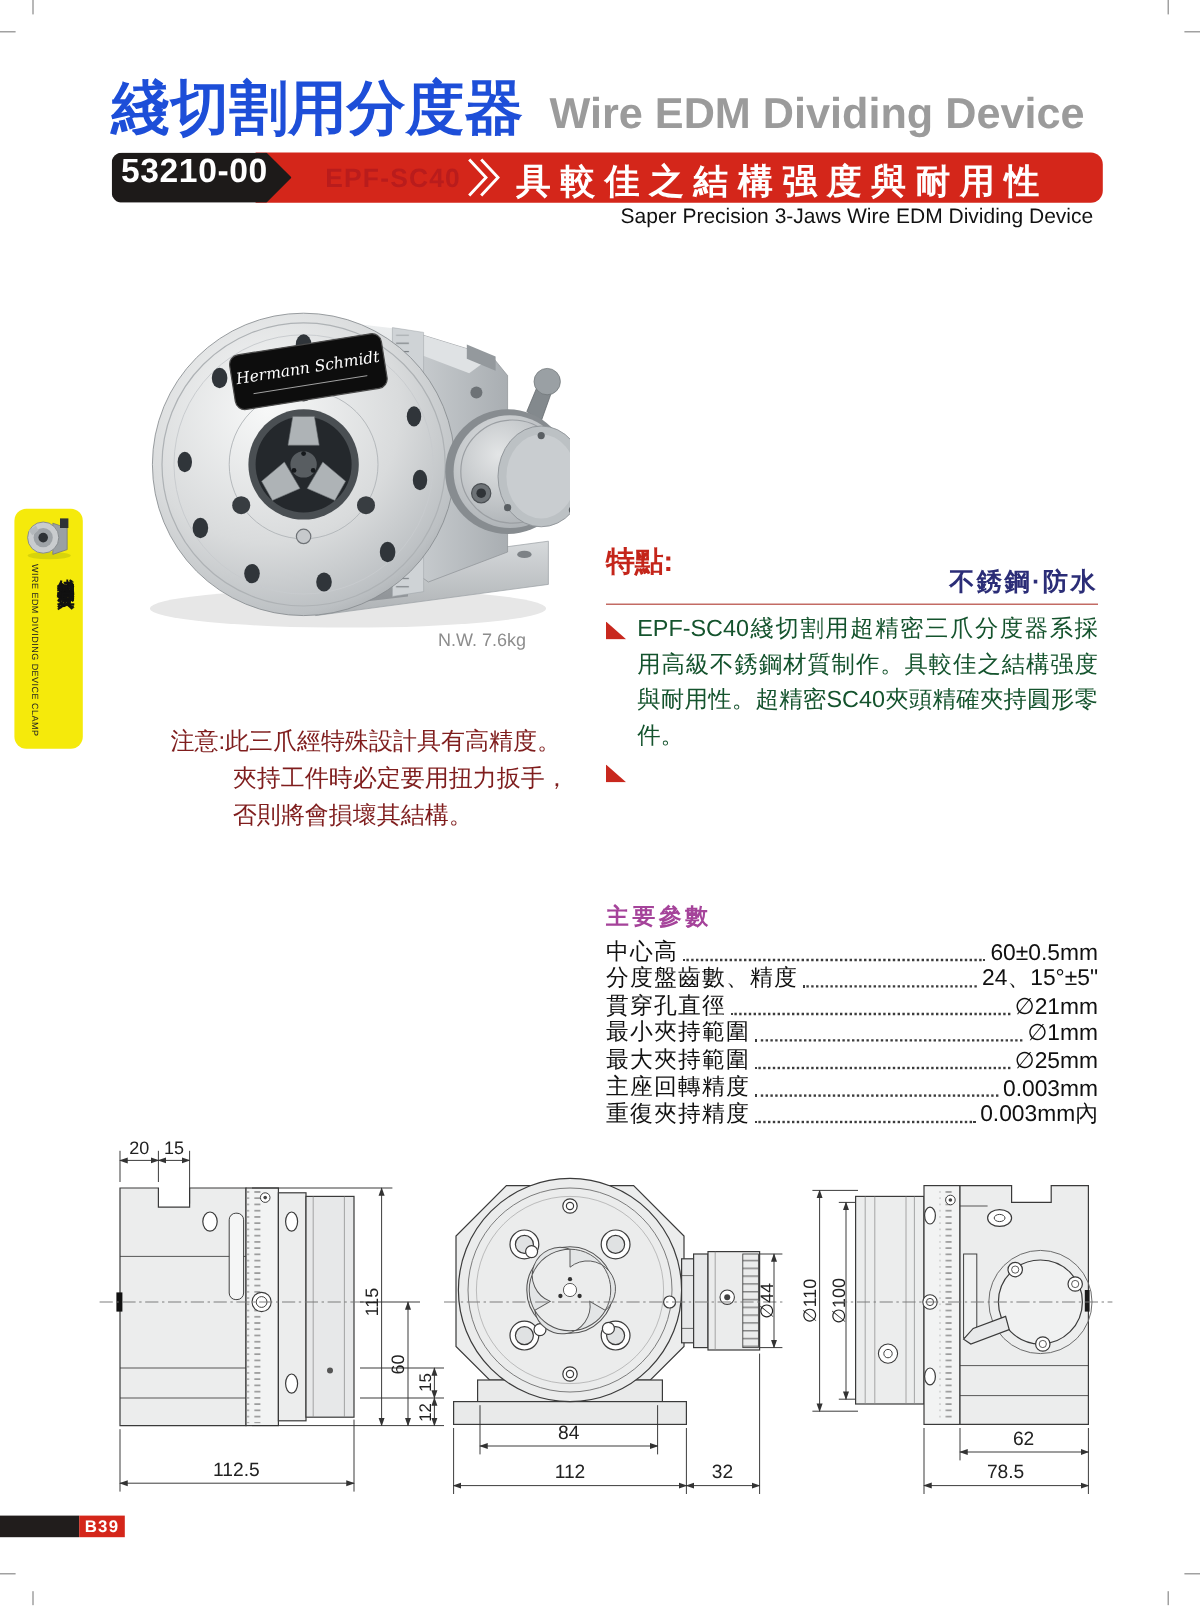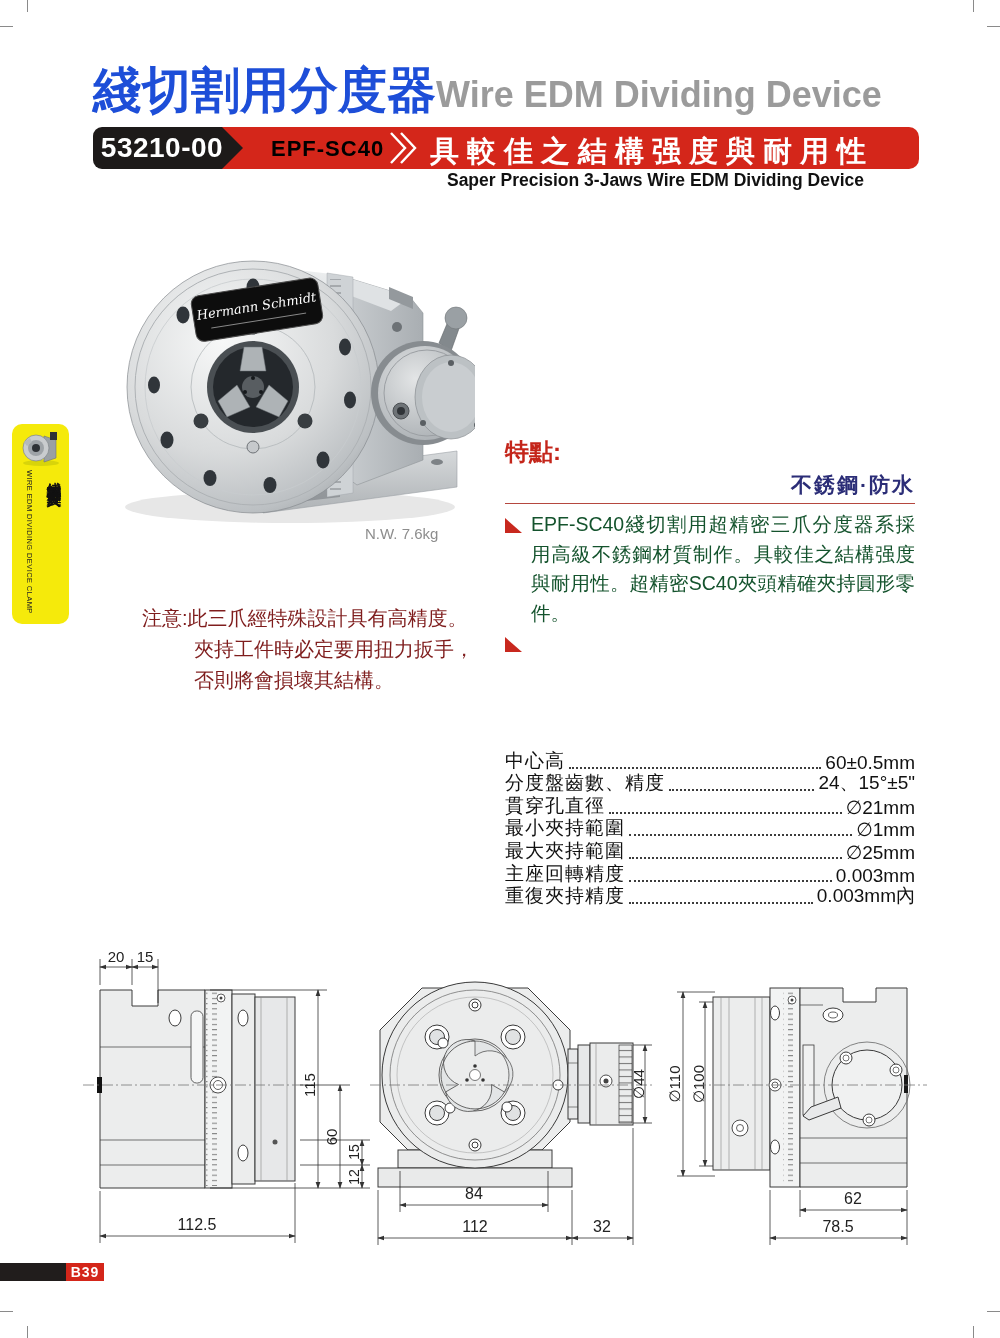--- a/index.html
+++ b/index.html
@@ -2,51 +2,51 @@
 <html><head>
 <meta charset="utf-8">
 <style>
   html,body{margin:0;padding:0;background:#fff;}
   .page{position:relative;width:1000px;height:1338px;background:#fff;overflow:hidden;
         font-family:"Liberation Sans",sans-serif;color:#1a1a1a;}
   .crop{position:absolute;background:#8a8a8a;}
   
   .title-row{position:absolute;left:93px;top:58px;white-space:nowrap;}
   .title-zh{font-size:49px;font-weight:700;color:#1d4ed8;letter-spacing:0px;}
-  .title-en{font-size:36px;font-weight:700;color:#9b9b9b;margin-left:0;}
+  .title-en{font-size:36px;font-weight:700;color:#9b9b9b;margin-left:22px;}
   .banner{position:absolute;left:93px;top:127px;width:826px;height:42px;}
   .banner-red{position:absolute;left:120px;right:0;top:0;bottom:0;background:#d4261a;
               border-radius:0 10px 10px 0;}
   .banner-black{position:absolute;left:0;top:0;width:150px;height:42px;background:#1d1a19;
               border-radius:9px 0 0 9px;
               clip-path:polygon(0 0,86% 0,100% 50%,86% 100%,0 100%);
-              display:flex;align-items:center;justify-content:center;}
+              display:flex;justify-content:center;}
   .pn{color:#fff;font-size:28px;font-weight:700;letter-spacing:0.5px;padding-right:12px;}
-  .model{position:absolute;left:178px;top:9px;color:#000000;font-size:22px;font-weight:700;letter-spacing:1px;}
+  .model{position:absolute;left:178px;top:9px;color:#b91c1c;font-size:22px;font-weight:700;letter-spacing:1px;}
   .chev{position:absolute;left:292px;top:4px;}
   .banner-zh{position:absolute;left:337px;top:5px;color:#fff;font-size:29px;font-weight:700;letter-spacing:8px;white-space:nowrap;}
-  .subtitle{position:absolute;left:400px;top:170px;width:511px;text-align:center;
-            font-size:17.5px;font-weight:700;color:#111;}
+  .subtitle{position:absolute;left:400px;top:170px;width:511px;text-align:right;
+            font-size:17.5px;font-weight:400;color:#111;}
   
   .tab{position:absolute;left:12px;top:424px;width:57px;height:200px;background:#f5ea0b;
        border-radius:10px;}
   .tab-img{position:absolute;left:8px;top:4px;}
   .tab-zh{position:absolute;right:6px;top:46px;height:150px;writing-mode:vertical-rl;
           font-size:14.5px;font-weight:700;color:#111;letter-spacing:1.5px;}
   .tab-en{position:absolute;left:13px;top:46px;height:152px;writing-mode:vertical-rl;
           font-size:7.5px;color:#222;letter-spacing:0.4px;white-space:nowrap;}
   
   .photo{position:absolute;left:105px;top:235px;}
   .nw{position:absolute;left:365px;top:525px;font-size:15px;color:#8d8d8d;}
   
   .note{position:absolute;left:142px;top:571px;width:360px;font-size:20px;line-height:31px;color:#7f1d1d;margin-top:32px;}
   .note .ind{padding-left:52px;display:block;}
   
   .features{position:absolute;left:505px;top:436px;width:410px;}
-  .f-head{display:flex;justify-content:space-between;align-items:flex-start;}
+  .f-head{display:flex;justify-content:space-between;align-items:center;}
   .f-title{color:#c6251courier;color:#c4251a;font-size:24px;font-weight:700;}
   .f-tag{color:#2b2d77;font-size:21px;font-weight:700;letter-spacing:2px;margin-top:35px;}
   .f-rule{border:none;border-top:1.6px solid #b5473f;margin:4px 0 6px 0;}
   .f-item{position:relative;padding-left:26px;text-align:justify;font-size:19.5px;
           line-height:29.5px;color:#14532d;margin-bottom:1px;}
   .f-item .mark{position:absolute;left:0;top:8px;width:17px;height:15px;background:#c8281e;
           clip-path:polygon(0 0,100% 100%,0 100%);}
   
   .params{position:absolute;left:505px;top:751px;width:410px;}
   .p-head{color:#a5439a;font-size:19px;font-weight:700;letter-spacing:3px;margin-bottom:6px;}
@@ -227,20 +227,21 @@
     <div class="f-item">
       <span class="mark"></span>
       <span>EPF-SC40綫切割用超精密三爪分度器系採用高級不銹鋼材質制作。具較佳之結構强度與耐用性。超精密SC40夾頭精確夾持圓形零件。</span>
     </div>
     <div class="f-item">
       <span class="mark"></span>
     </div>
   </div>
 
   <div class="params">
+    <div class="p-head">主要參數</div>
     <div class="p-row">
       <span class="p-label">中心高</span>
       <span class="p-dots"></span>
       <span class="p-val">60±0.5mm</span>
     </div>
     <div class="p-row">
       <span class="p-label">分度盤齒數、精度</span>
       <span class="p-dots"></span>
       <span class="p-val">24、15°±5"</span>
     </div>

